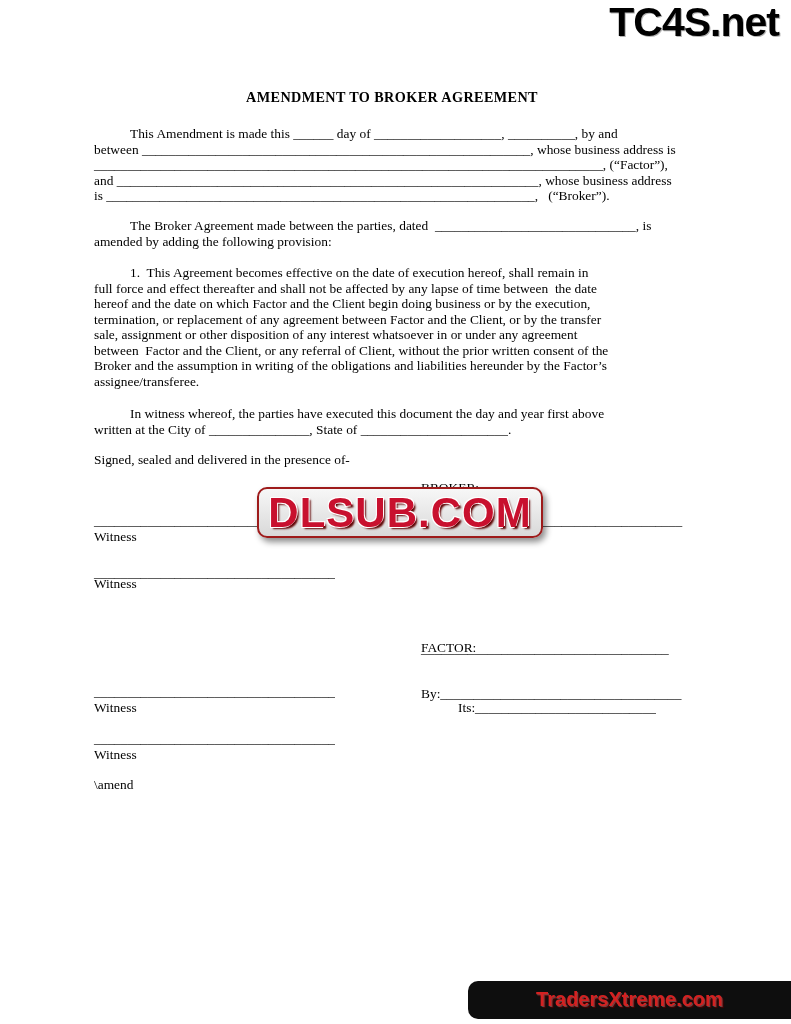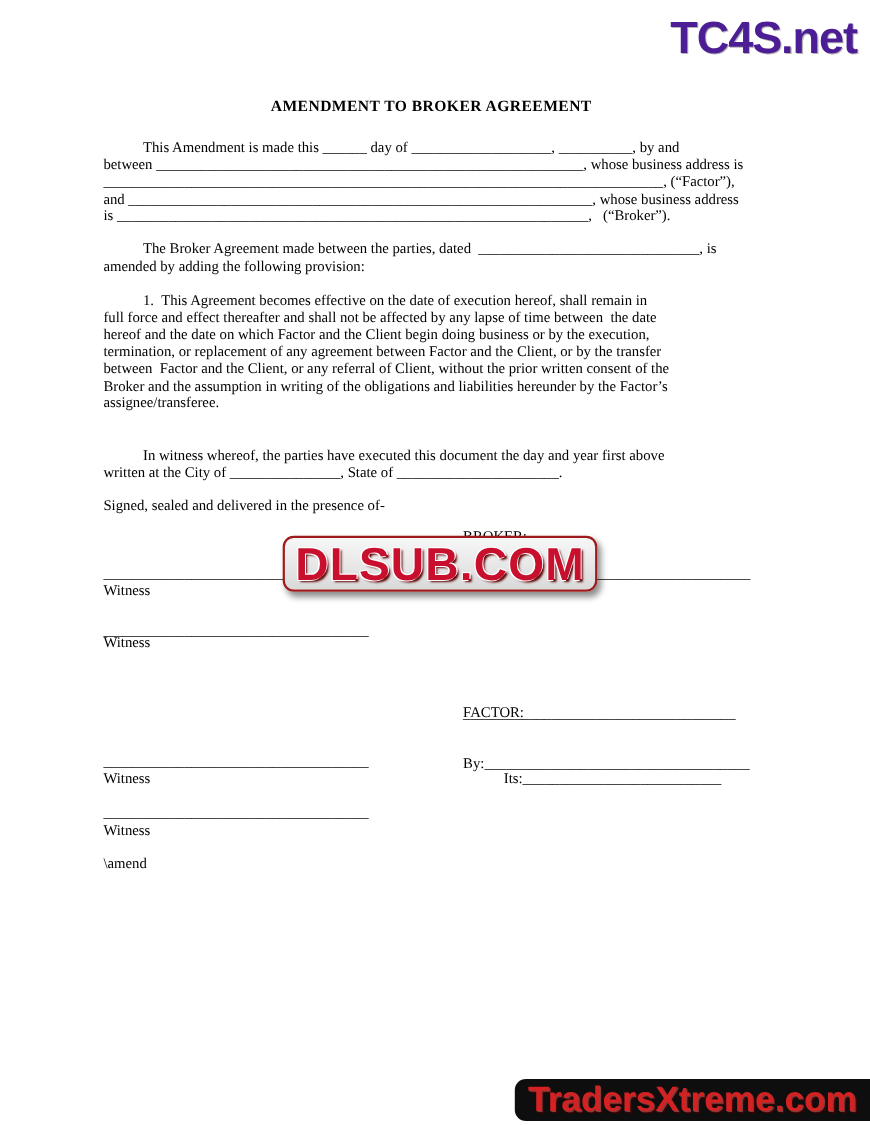--- a/index.html
+++ b/index.html
@@ -36,26 +36,26 @@
   .l-factor{left:421px;top:641px;}
   .l3-left{left:94px;top:684px;}
   .l-by{left:421px;top:686px;}
   .witness-3{left:94px;top:700px;}
   .l-its{left:458px;top:700px;}
   .l4-left{left:94px;top:731px;}
   .witness-4{left:94px;top:747px;}
   .amend-code{left:94px;top:777px;}
 
   .top-logo{
-    top:12px;right:12px;
+    top:0px;right:12px;
     font-family:"Liberation Sans", sans-serif;
     font-weight:bold;
     font-size:41px;
     line-height:44px;
-    color:#4c1d95;
+    color:#000000;
     letter-spacing:-1px;
     text-shadow:1px 1px 0 #b5b5b5;
   }
   .watermark{
     left:257px;top:487px;width:282px;height:47px;
     background:linear-gradient(#f7f7f7,#d9d9d9);
     border:2px solid #9e1b1b;
     border-radius:10px;
     box-shadow:3px 4px 6px rgba(0,0,0,0.45);
     display:flex;align-items:center;justify-content:center;
@@ -66,21 +66,21 @@
     color:#c8102e;
     text-shadow:-1px -1px 0 #ffffff, 1px -1px 0 #ffffff, -1px 1px 0 #ffffff, 2px 2px 2px #5e0000;
   }
   .bottom-bar{
     top:981px;left:468px;width:323px;height:38px;
     background:#0e0e0e;
     border-radius:10px 0 0 10px;
     display:flex;align-items:center;justify-content:center;
     font-family:"Liberation Sans", sans-serif;
     font-weight:bold;
-    font-size:32px;
+    font-size:20px;
     color:#d42121;
     text-shadow:1px 1px 0 rgba(255,255,255,0.25), 2px 2px 1px #4d0000;
   }
 </style>
 </head>
 <body>
 
 <div class="page">
 
   <div class="abs top-logo">TC4S.net</div>
@@ -98,20 +98,21 @@
   <div class="abs content p2">
     <span class="line indent">The Broker Agreement made between the parties, dated  ______________________________, is</span>
     <span class="line">amended by adding the following provision:</span>
   </div>
 
   <div class="abs content p3">
     <span class="line indent">1.  This Agreement becomes effective on the date of execution hereof, shall remain in</span>
     <span class="line">full force and effect thereafter and shall not be affected by any lapse of time between  the date</span>
     <span class="line">hereof and the date on which Factor and the Client begin doing business or by the execution,</span>
     <span class="line">termination, or replacement of any agreement between Factor and the Client, or by the transfer</span>
+    <span class="line">sale, assignment or other disposition of any interest whatsoever in or under any agreement</span>
     <span class="line">between  Factor and the Client, or any referral of Client, without the prior written consent of the</span>
     <span class="line">Broker and the assumption in writing of the obligations and liabilities hereunder by the Factor’s</span>
     <span class="line">assignee/transferee.</span>
   </div>
 
   <div class="abs content p4">
     <span class="line indent">In witness whereof, the parties have executed this document the day and year first above</span>
     <span class="line">written at the City of _______________, State of ______________________.</span>
   </div>
 

